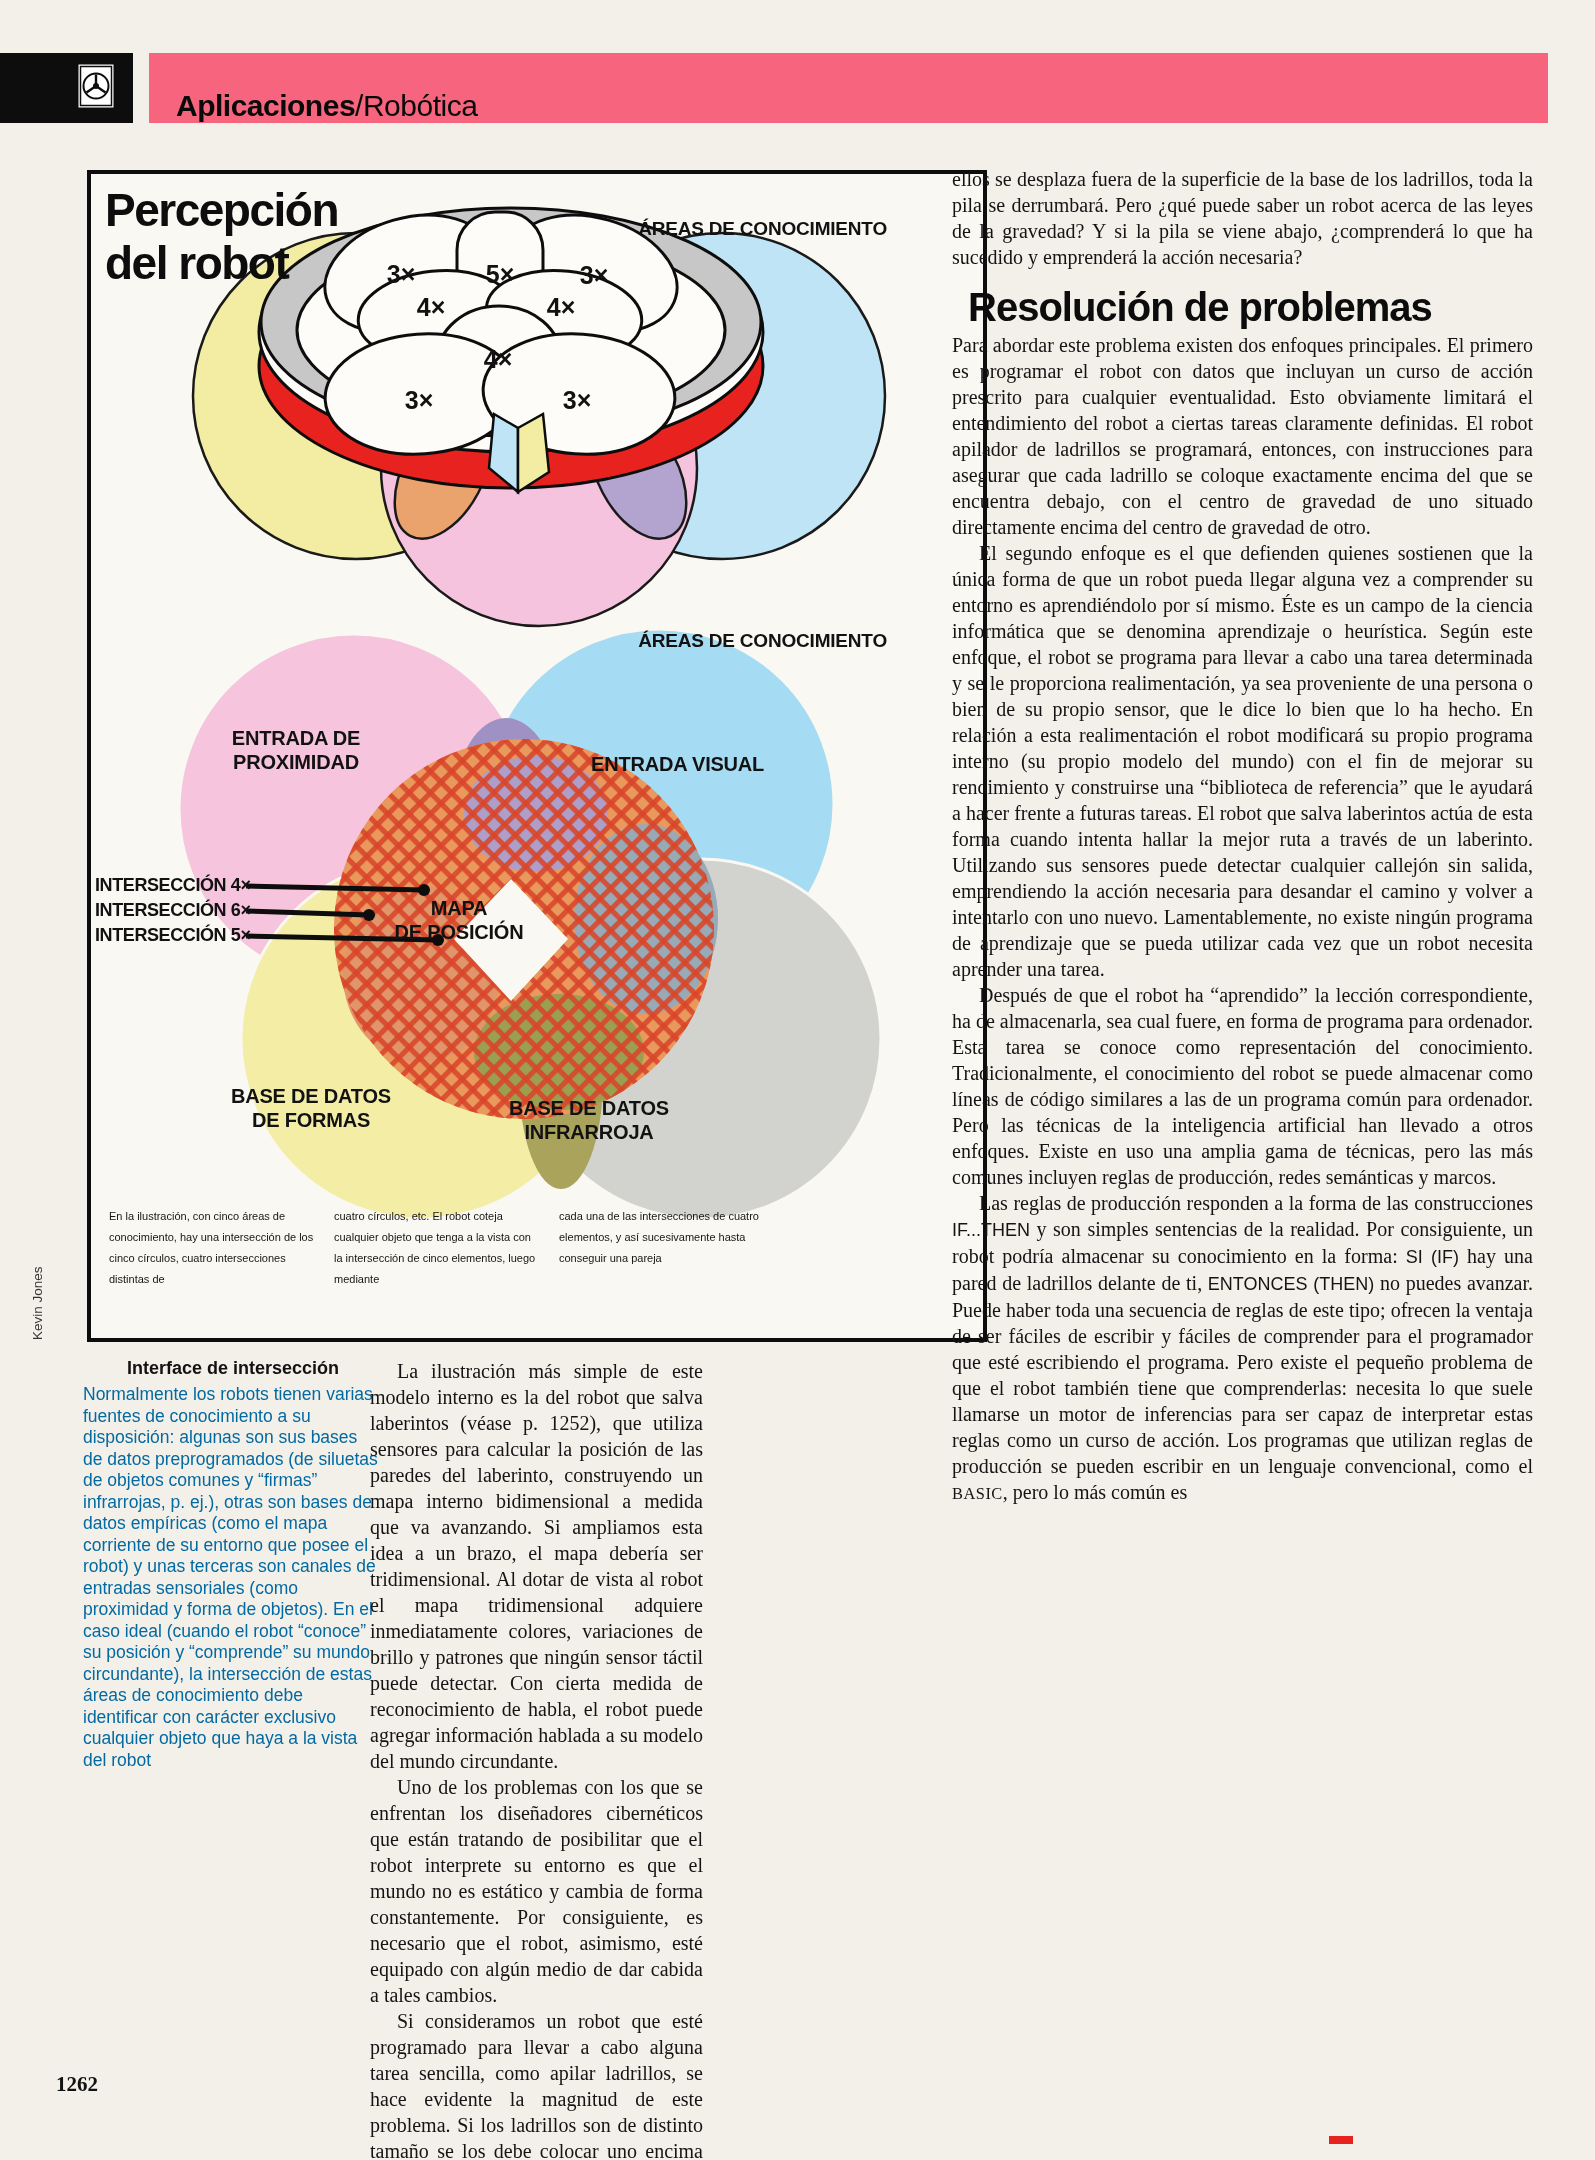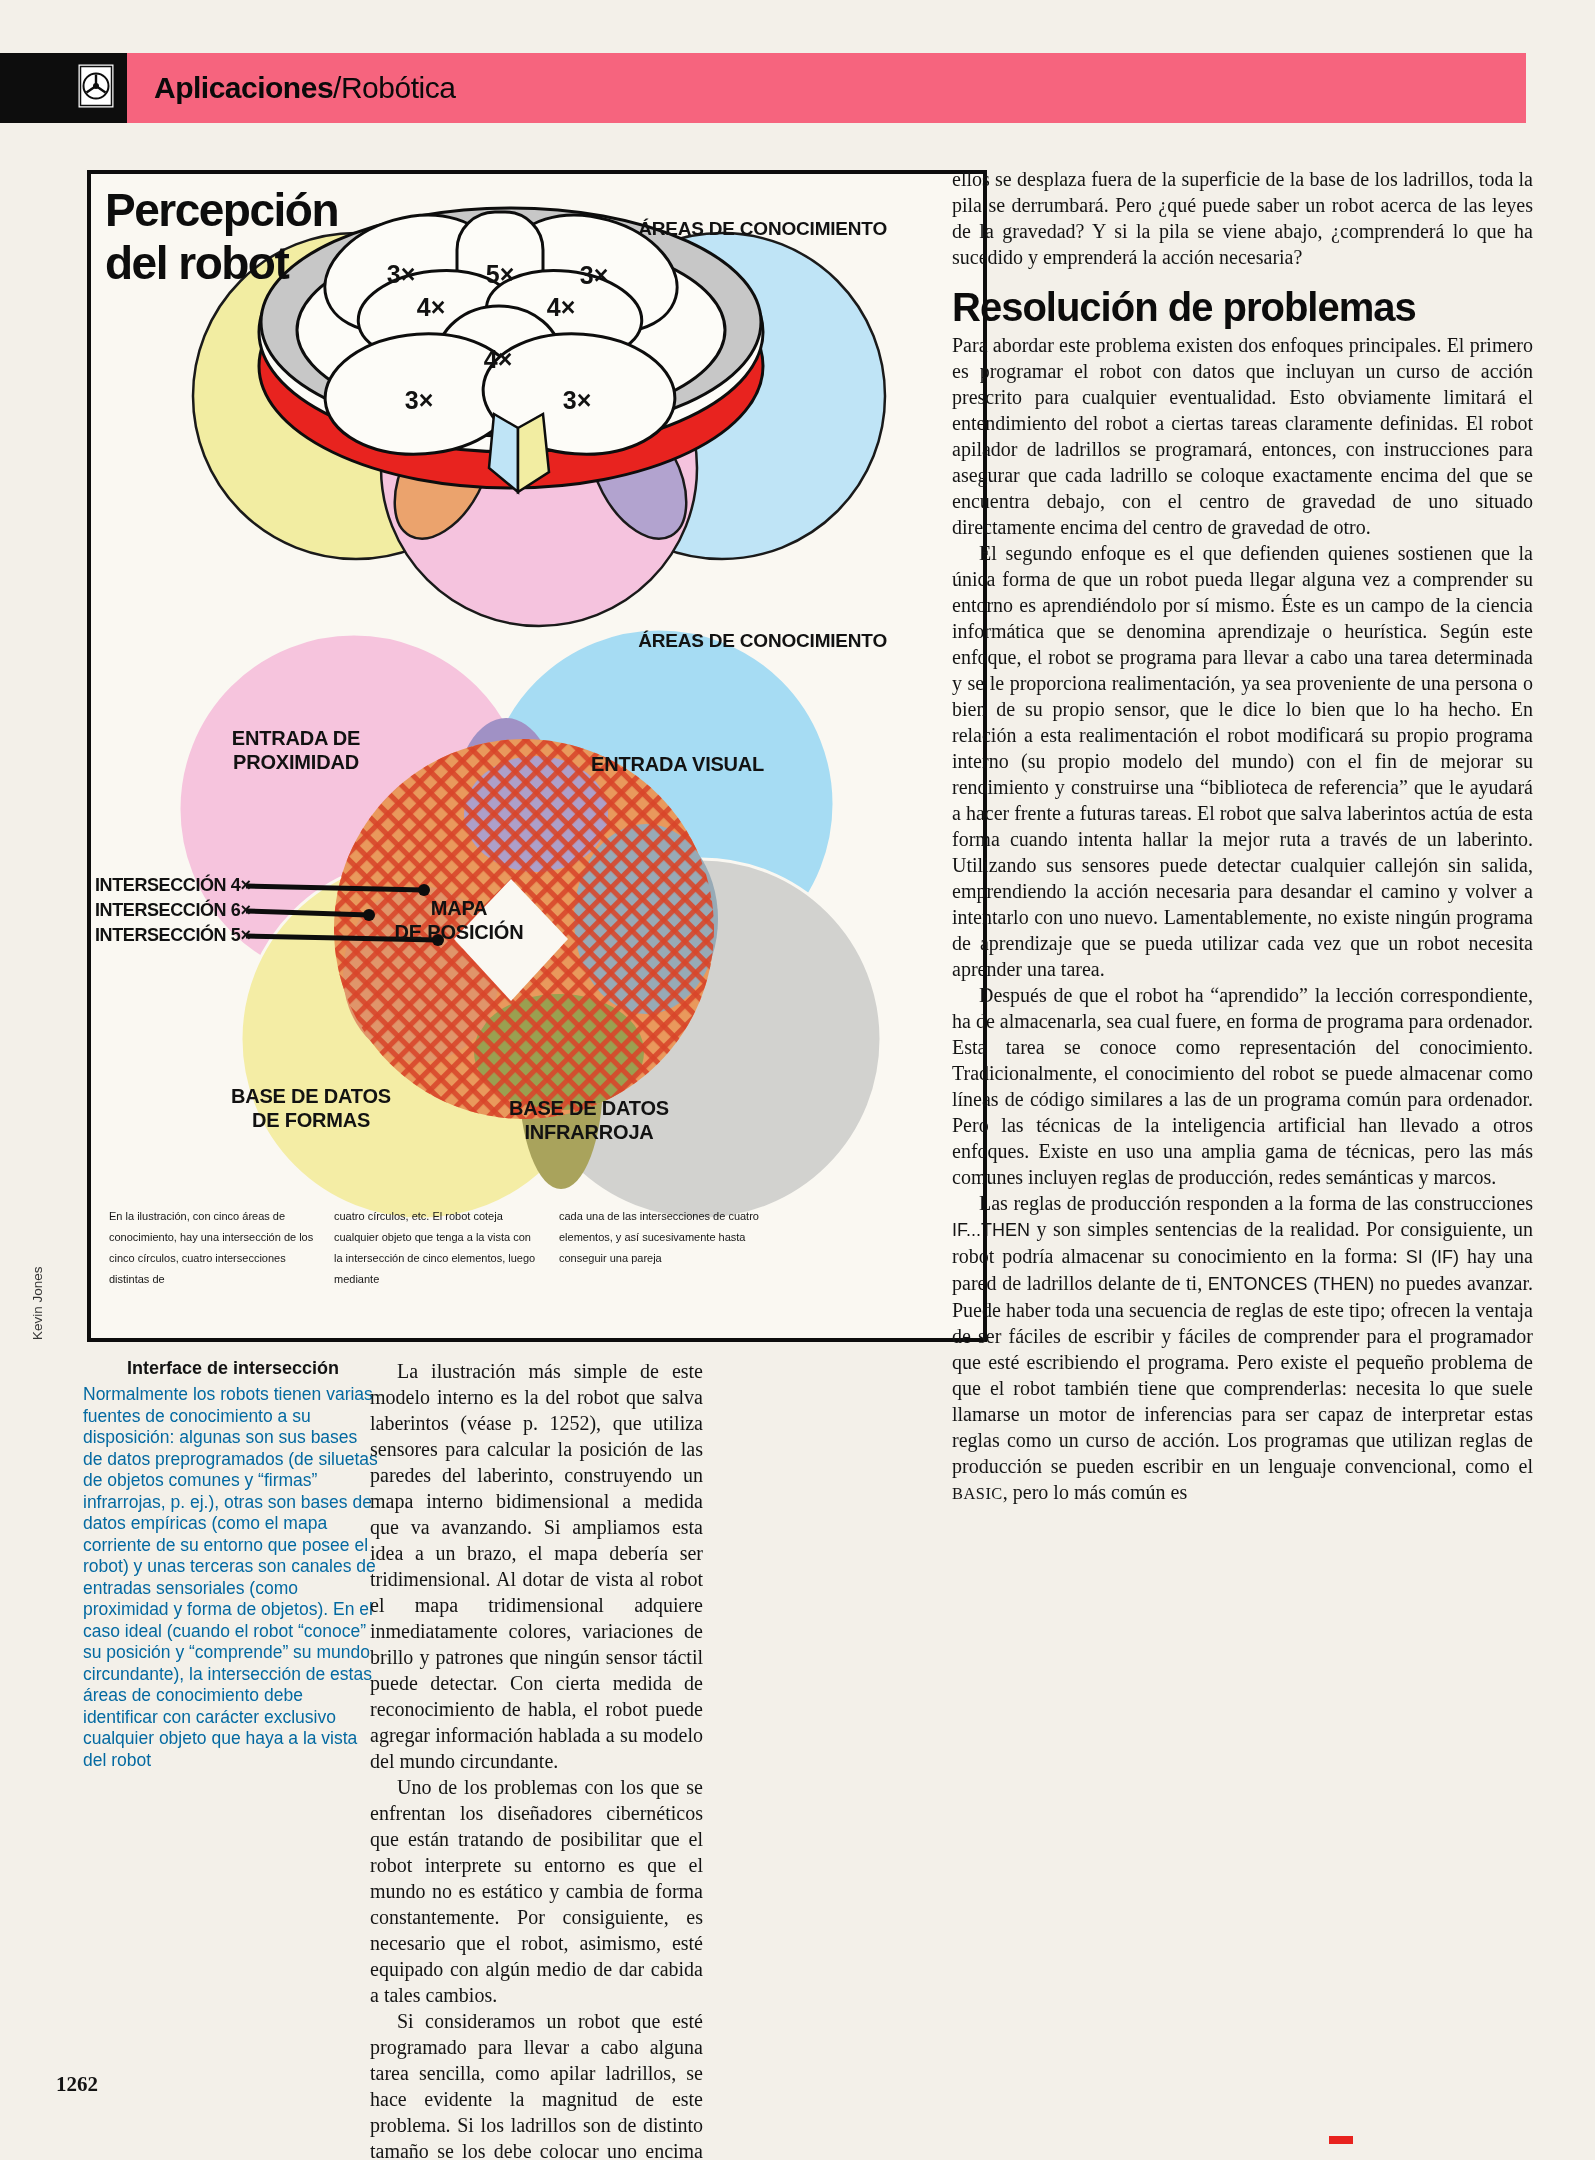--- a/index.html
+++ b/index.html
@@ -2,21 +2,21 @@
 <html lang="es"><head>
 <meta charset="utf-8">
 <style>
   html,body{margin:0;padding:0;}
   body{width:1595px;height:2160px;position:relative;background:#f3f0e9;
        font-family:"Liberation Sans",sans-serif;color:#121212;overflow:hidden;}
   .abs{position:absolute;}
 
   
   .hdr-black{left:0;top:53px;width:133px;height:70px;background:#0d0d0d;}
-  .hdr-banner{left:127px;top:53px;width:1399px;height:70px;display:flex;align-items:center;}
+  .hdr-banner{left:149px;top:53px;width:1399px;height:70px;display:flex;align-items:flex-end;}
   .hdr-title{margin-left:27px;font-size:30px;letter-spacing:-.5px;color:#0a0a0a;}
   .hdr-title .b{font-weight:800;}
   .logo{left:76px;top:62px;width:40px;height:48px;}
 
   
   .figbox{left:87px;top:170px;width:900px;height:1172px;border:4px solid #0d0d0d;
           background:#faf8f2;box-sizing:border-box;}
   .figbox .inner{position:absolute;left:0;top:0;width:892px;height:1052px;}
   .fig-title{left:14px;top:10px;font-size:46px;line-height:53px;font-weight:800;
              letter-spacing:-1.5px;color:#0d0d0d;}
@@ -29,21 +29,21 @@
          font-size:13.5px;color:#333;}
 
   
   .serifcol{font-family:"Liberation Serif",serif;font-size:20px;line-height:26px;
             text-align:justify;color:#141414;}
   .serifcol p{margin:0;}
   .serifcol p.ind{text-indent:27px;}
   .midcol{left:370px;top:1358px;width:333px;}
   .rightcol{left:952px;top:166px;width:581px;}
   .r-head{font-family:"Liberation Sans",sans-serif;font-weight:800;font-size:40px;
-          letter-spacing:-1px;margin:24px 0 12px 0;color:#0c0c0c;}
+          letter-spacing:-1px;margin:24px 0 12px 16px;color:#0c0c0c;}
   .seg-i{margin-top:43px;}
   .seg-sans{font-family:"Liberation Sans",sans-serif;font-size:.9em;}
   .seg-sc{font-size:.82em;letter-spacing:.5px;}
 
   .sb-head{left:83px;top:1358px;width:300px;font-size:18px;font-weight:800;text-align:center;}
   .sb-body{left:83px;top:1384px;width:296px;font-size:17.5px;line-height:21.5px;color:#0369a1;}
 
   .pagenum{left:56px;top:2072px;font-family:"Liberation Serif",serif;font-weight:700;font-size:21px;}
   .reddash{left:1329px;top:2136px;width:24px;height:8px;}
 </style>

